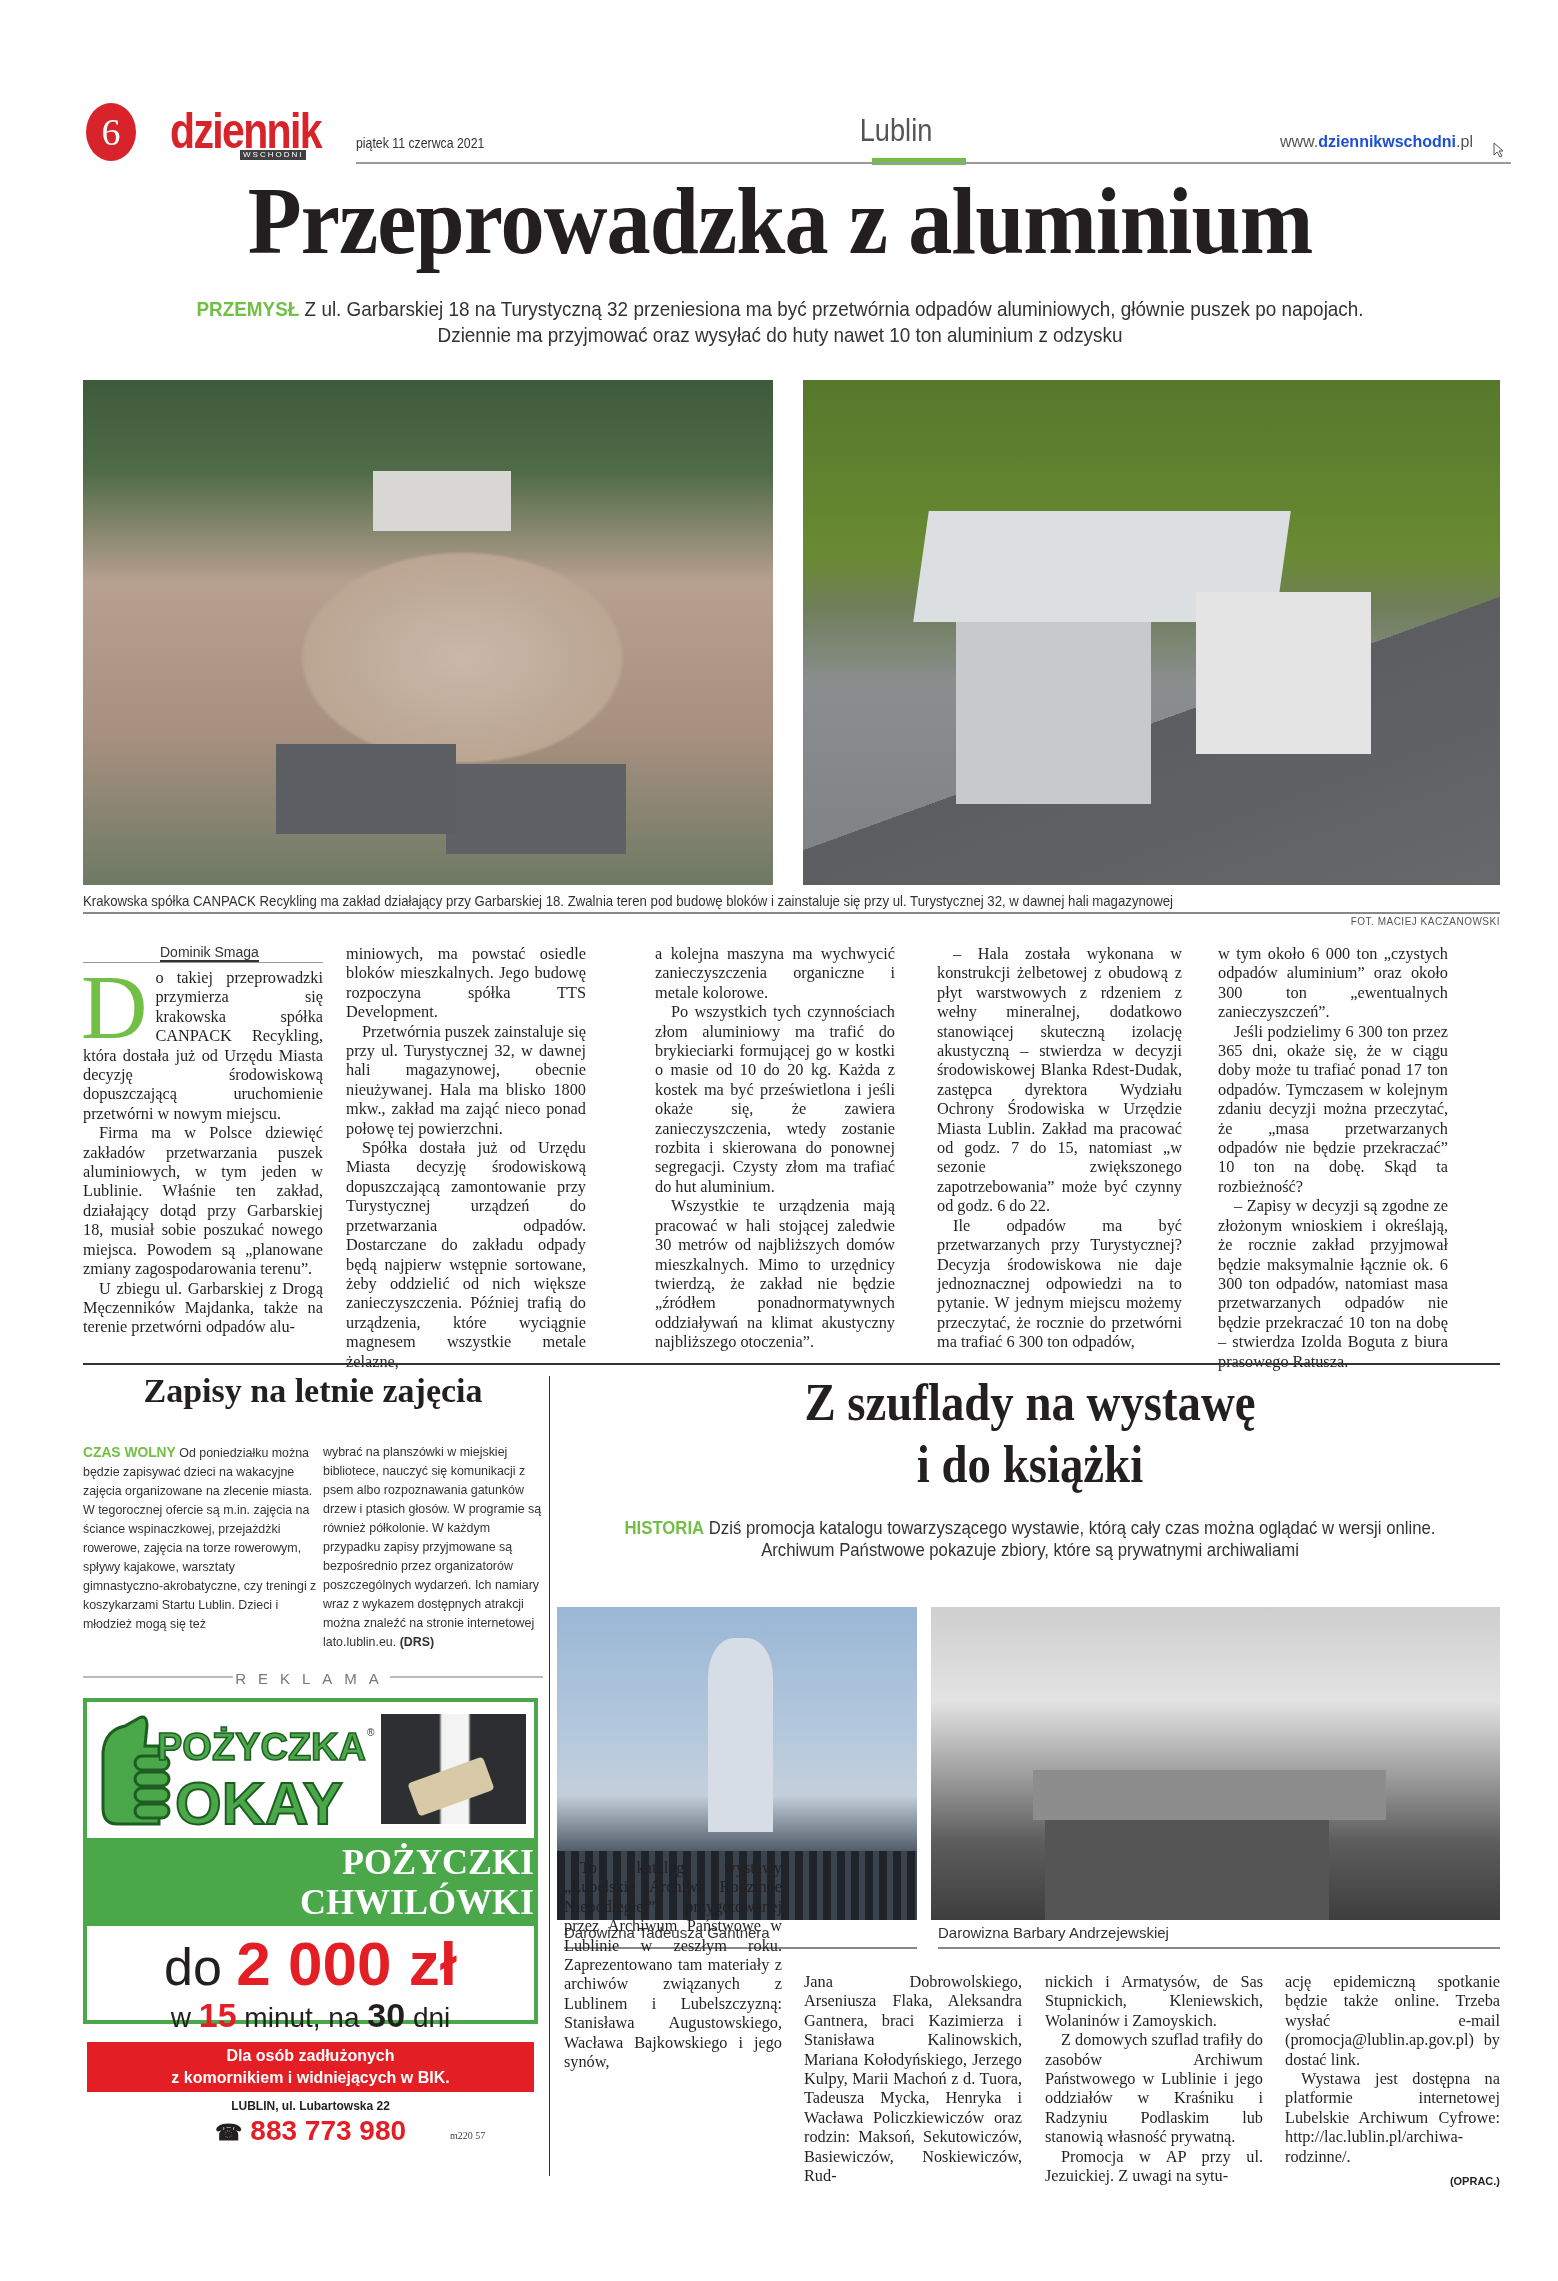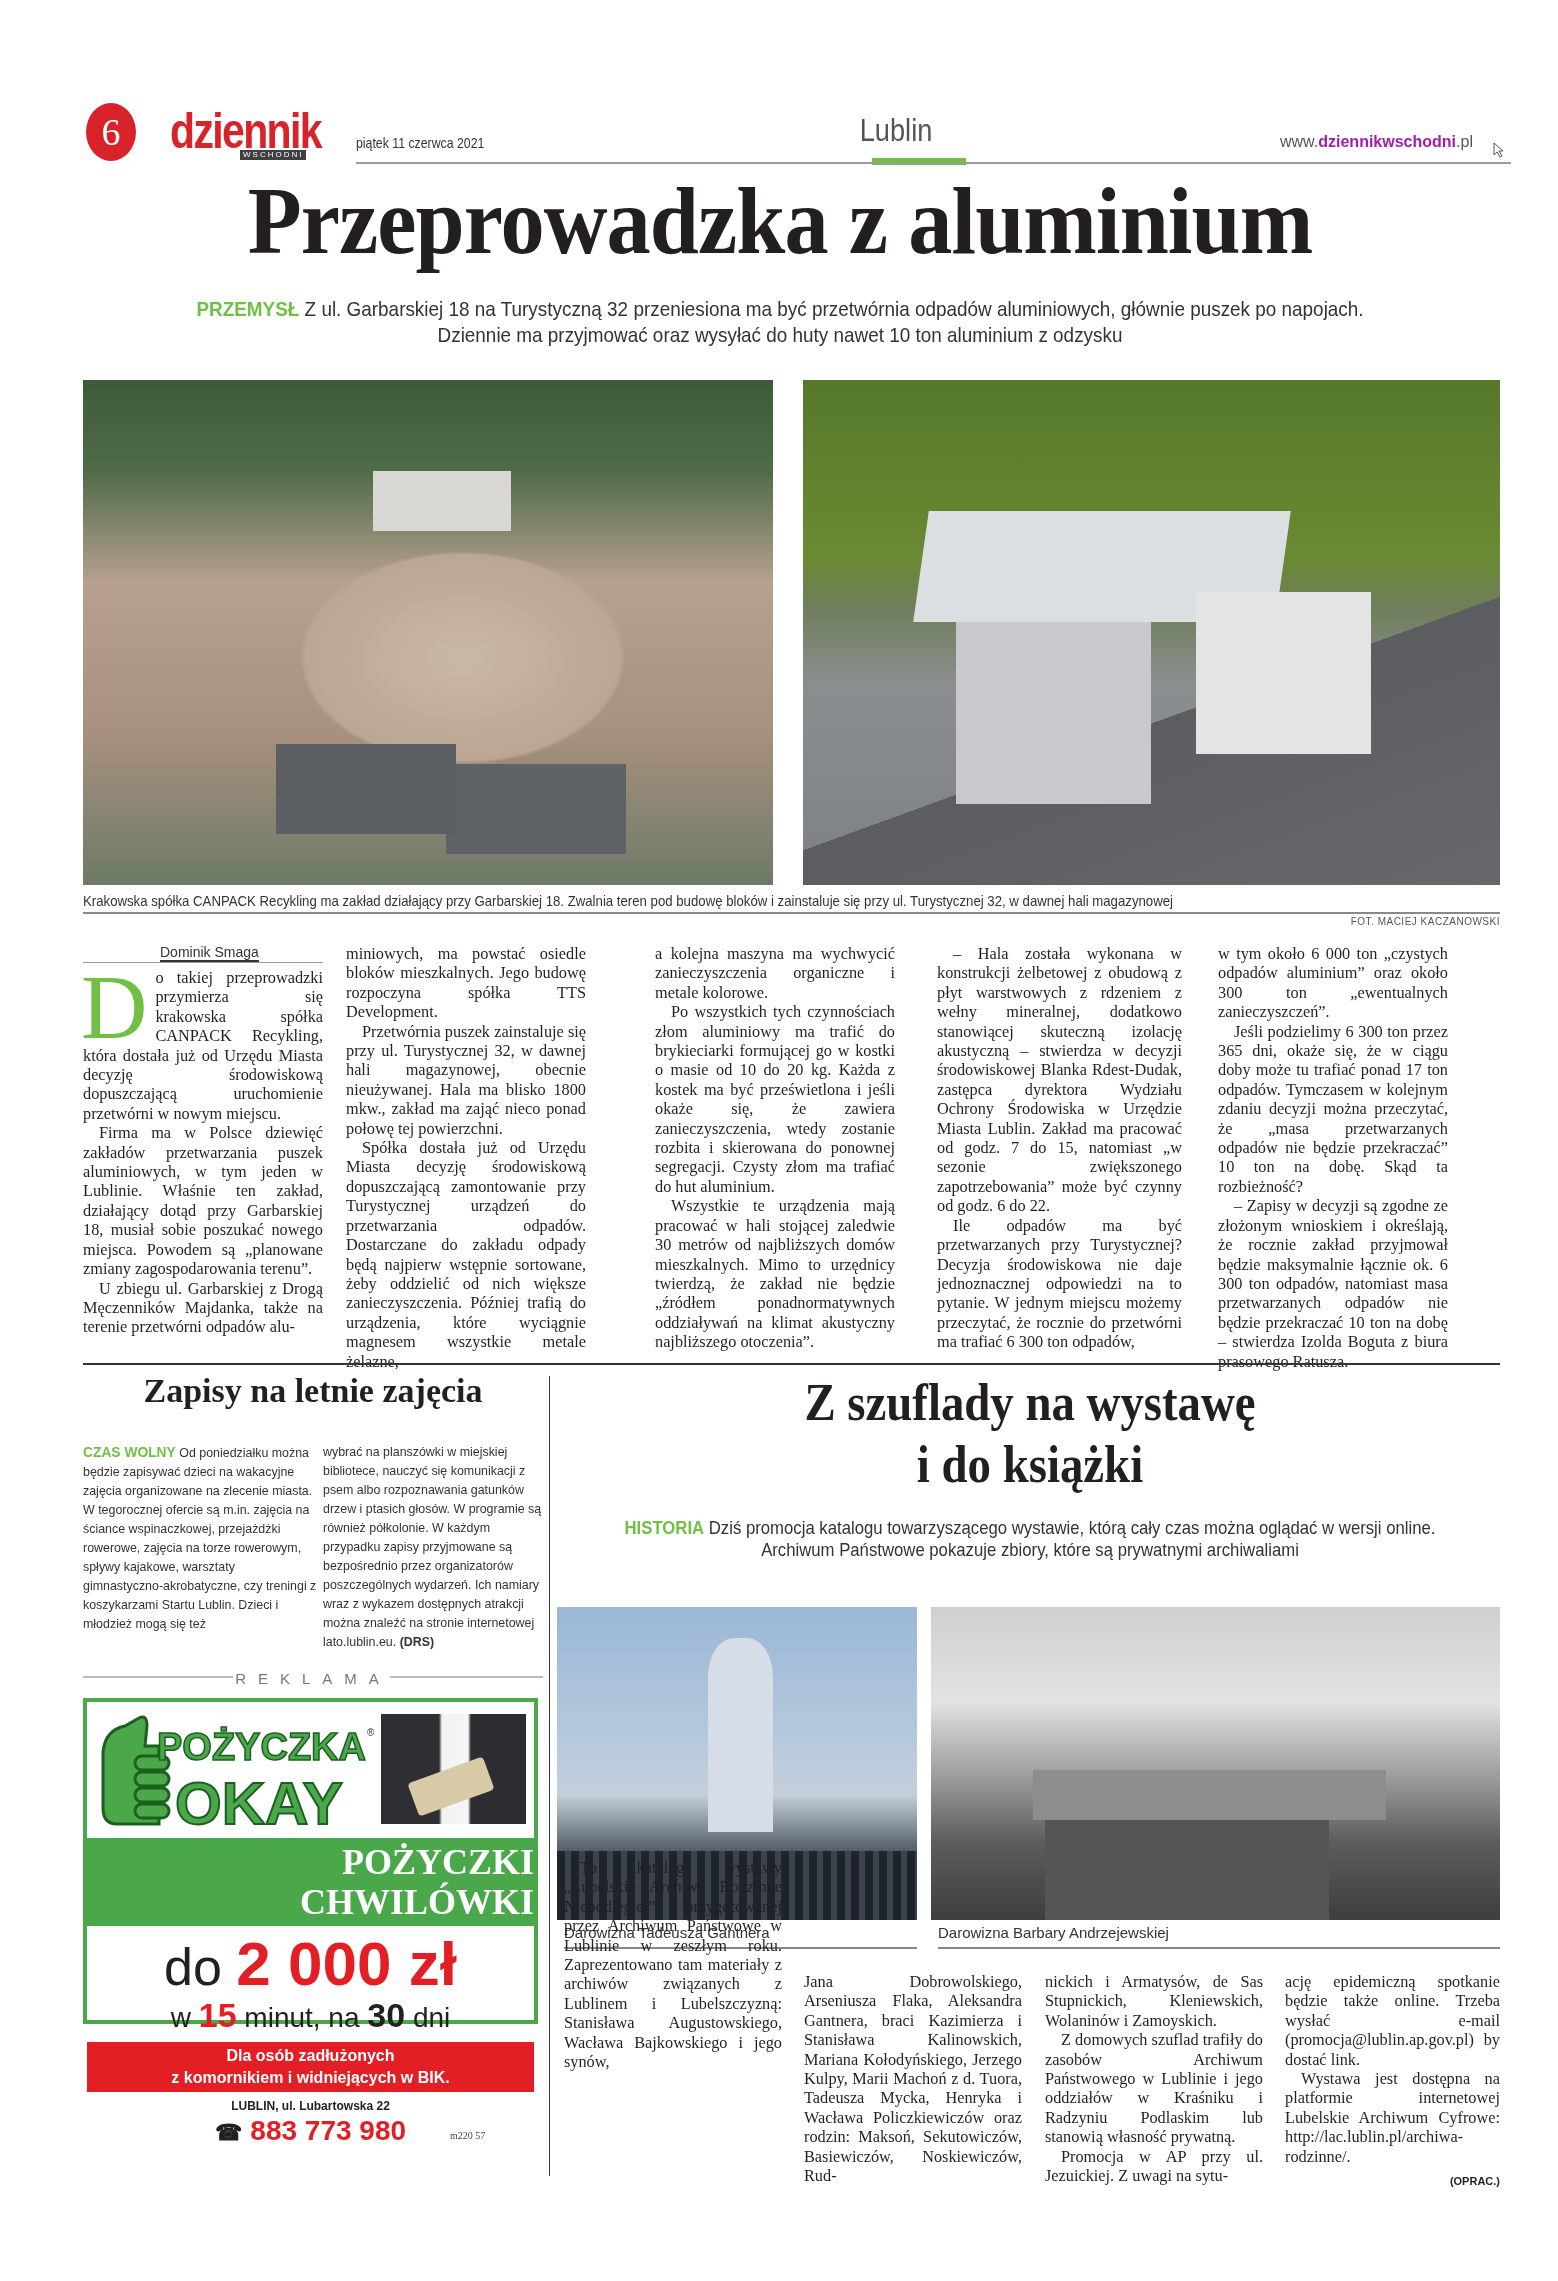--- a/index.html
+++ b/index.html
@@ -14,21 +14,21 @@
   .logo { left: 170px; top: 106px; font-family: "Liberation Sans", sans-serif; font-weight: bold; font-size: 50px; color: #d8232a;
     letter-spacing: -2px; transform: scaleX(0.82); transform-origin: left; line-height: 50px; }
   .logo-sub { left: 240px; top: 150px; background: #404040; color: #fff; font-family: "Liberation Sans", sans-serif; font-size: 8px;
     letter-spacing: 2px; padding: 0 3px; line-height: 10px; }
   .date { left: 356px; top: 134px; font-family: "Liberation Sans", sans-serif; font-size: 15px; color: #333; transform: scaleX(0.82); transform-origin: left; }
   .section-name { left: 846px; top: 112px; width: 100px; text-align: center; font-family: "Liberation Sans", sans-serif; font-size: 32px; color: #555;
     transform: scaleX(0.85); }
   .section-bar { left: 872px; top: 158px; width: 94px; height: 7px; background: #71bf44; }
   .header-rule { left: 356px; top: 162px; width: 1155px; height: 2px; background: #9a9a9a; }
   .website { left: 1280px; top: 133px; font-family: "Liberation Sans", sans-serif; font-size: 16px; color: #555; }
-  .website b { color: #a21caf; }
+  .website b { color: #1d4ed8; }
   .cursor-icon { left: 1493px; top: 142px; width: 14px; height: 16px; }
 
   
   .headline { left: 60px; top: 166px; width: 1440px; text-align: center; font-family: "Liberation Serif", serif; font-weight: bold;
     font-size: 96px; line-height: 110px; color: #231f20; transform: scaleX(0.92); letter-spacing: -1px; }
   .lead { left: 110px; top: 296px; width: 1340px; text-align: center; font-family: "Liberation Sans", sans-serif; font-size: 21px;
     line-height: 26px; color: #333; transform: scaleX(0.9); }
   .kicker { color: #71bf44; font-weight: bold; }
 
   

